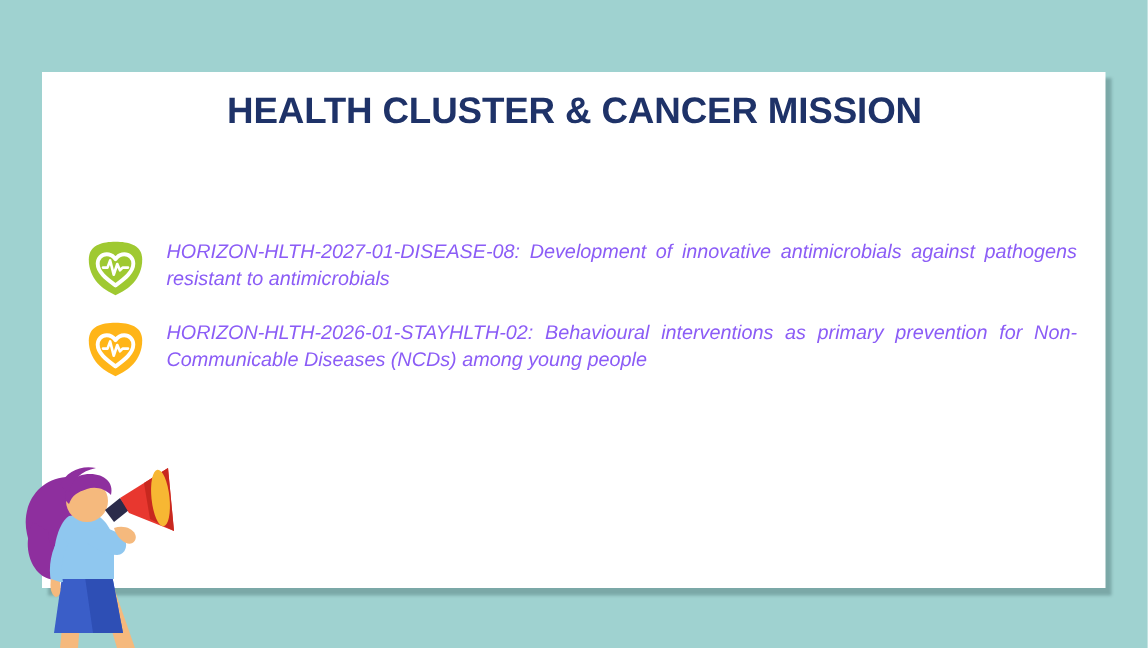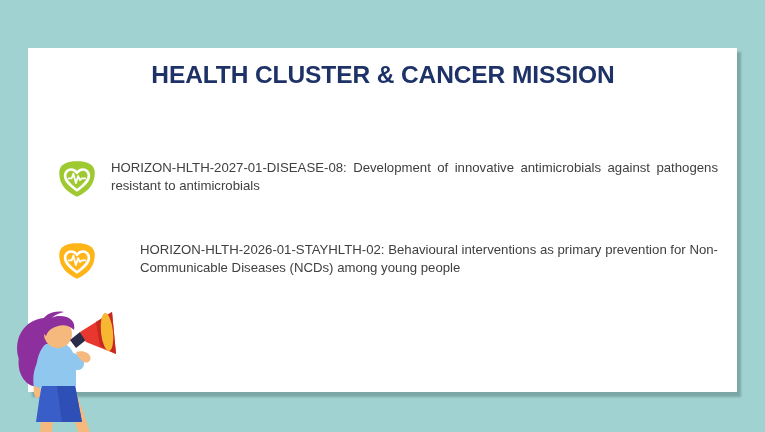--- a/index.html
+++ b/index.html
@@ -58,39 +58,40 @@
   }
   #title .line { display: block; white-space: nowrap; }
 
   
   .bullet-row {
     position: absolute;
     display: flex;
     align-items: flex-start;
   }
   #bullet-row-0 { left: 30px; top: 110px; width: 660px; }
-  #bullet-row-1 { left: 30px; top: 192px; width: 660px; gap: 29px; }
+  #bullet-row-1 { left: 30px; top: 164px; width: 660px; }
 
   .bullet-icon {
     flex: 0 0 auto;
     width: 38px;
     height: 38px;
     margin-right: 15px;
     margin-top: 2px;
   }
   .bullet-icon svg { display: block; width: 38px; height: 38px; }
 
   .bullet-text {
     flex: 1 1 auto;
-    color: #404040;
+    color: #8b5cf6;
     font-size: 13.2px;
     line-height: 17.6px;
     text-align: justify;
     text-justify: inter-word;
     padding-top: 1px;
+    font-style: italic;
   }
 
   
   #illustration {
     position: absolute;
     left: 0px;
     top: 296px;
     width: 118px;
     height: 136px;
   }

